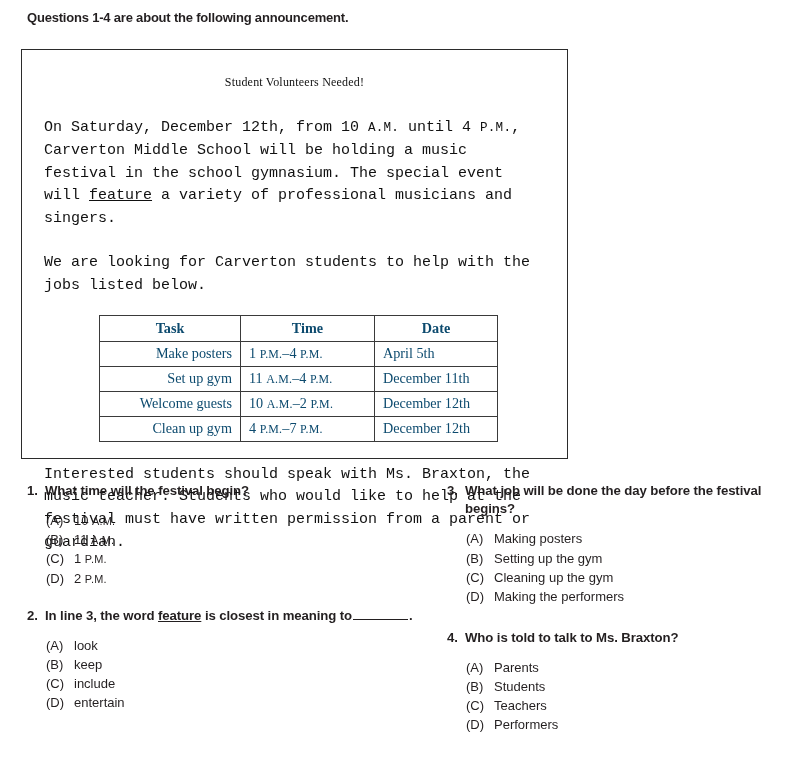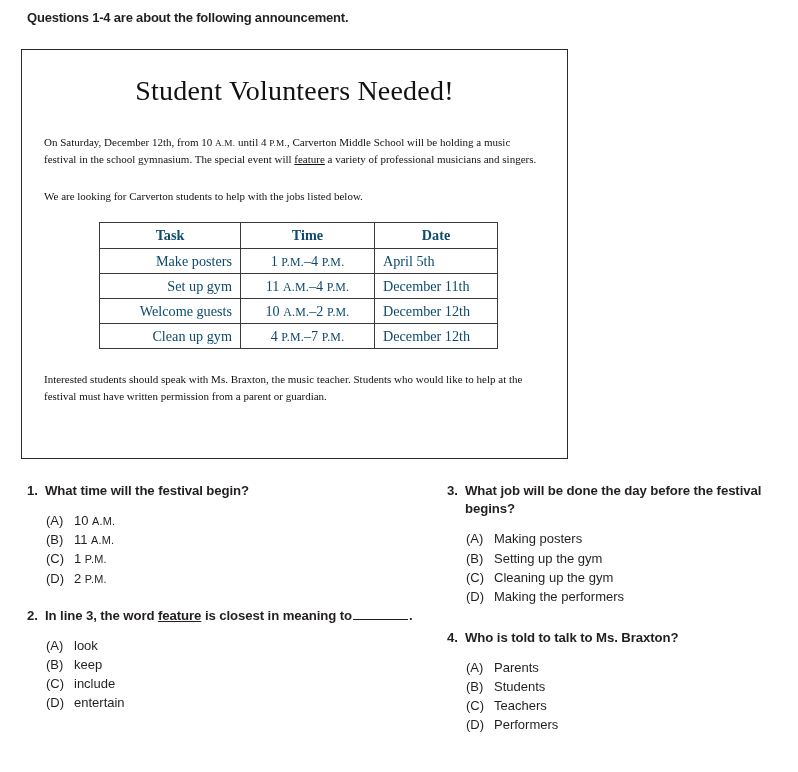--- a/index.html
+++ b/index.html
@@ -36,28 +36,28 @@
     width: 547px;
     height: 410px;
     border: 1.5px solid #2b2b2b;
     box-sizing: border-box;
     background: #fff;
     font-family: "Liberation Serif", serif;
   }
   .announcement-title {
     text-align: center;
     font-family: "Liberation Serif", serif;
-    font-size: 28px;
+    font-size: 12px;
     color: #111;
     margin-top: 25px;
     letter-spacing: 0.2px;
   }
   .announcement-body {
-    font-family: Liberation Serif, serif;
-    font-size: 11px;
+    font-family: Liberation Mono, monospace;
+    font-size: 15px;
     line-height: 1.52;
     color: #111;
     margin: 0 22px;
     text-align: left;
   }
   .para-intro { margin-top: 27px; }
   .para-jobs  { margin-top: 21px; }
   .para-close { margin-top: 22px; }
 
   .smallcaps {
@@ -91,21 +91,21 @@
   }
   table.schedule th {
     font-weight: bold;
     text-align: center;
     height: 26px;
   }
   table.schedule col.c-task { width: 141px; }
   table.schedule col.c-time { width: 134px; }
   table.schedule col.c-date { width: 123px; }
   td.cell-task { text-align: right; }
-  td.cell-time { text-align: center; }
+  td.cell-time { text-align: left; }
   td.cell-date { text-align: left; }
 
   
   .questions {
     position: absolute;
     left: 0;
     top: 482px;
     width: 798px;
   }
   .q-col {

